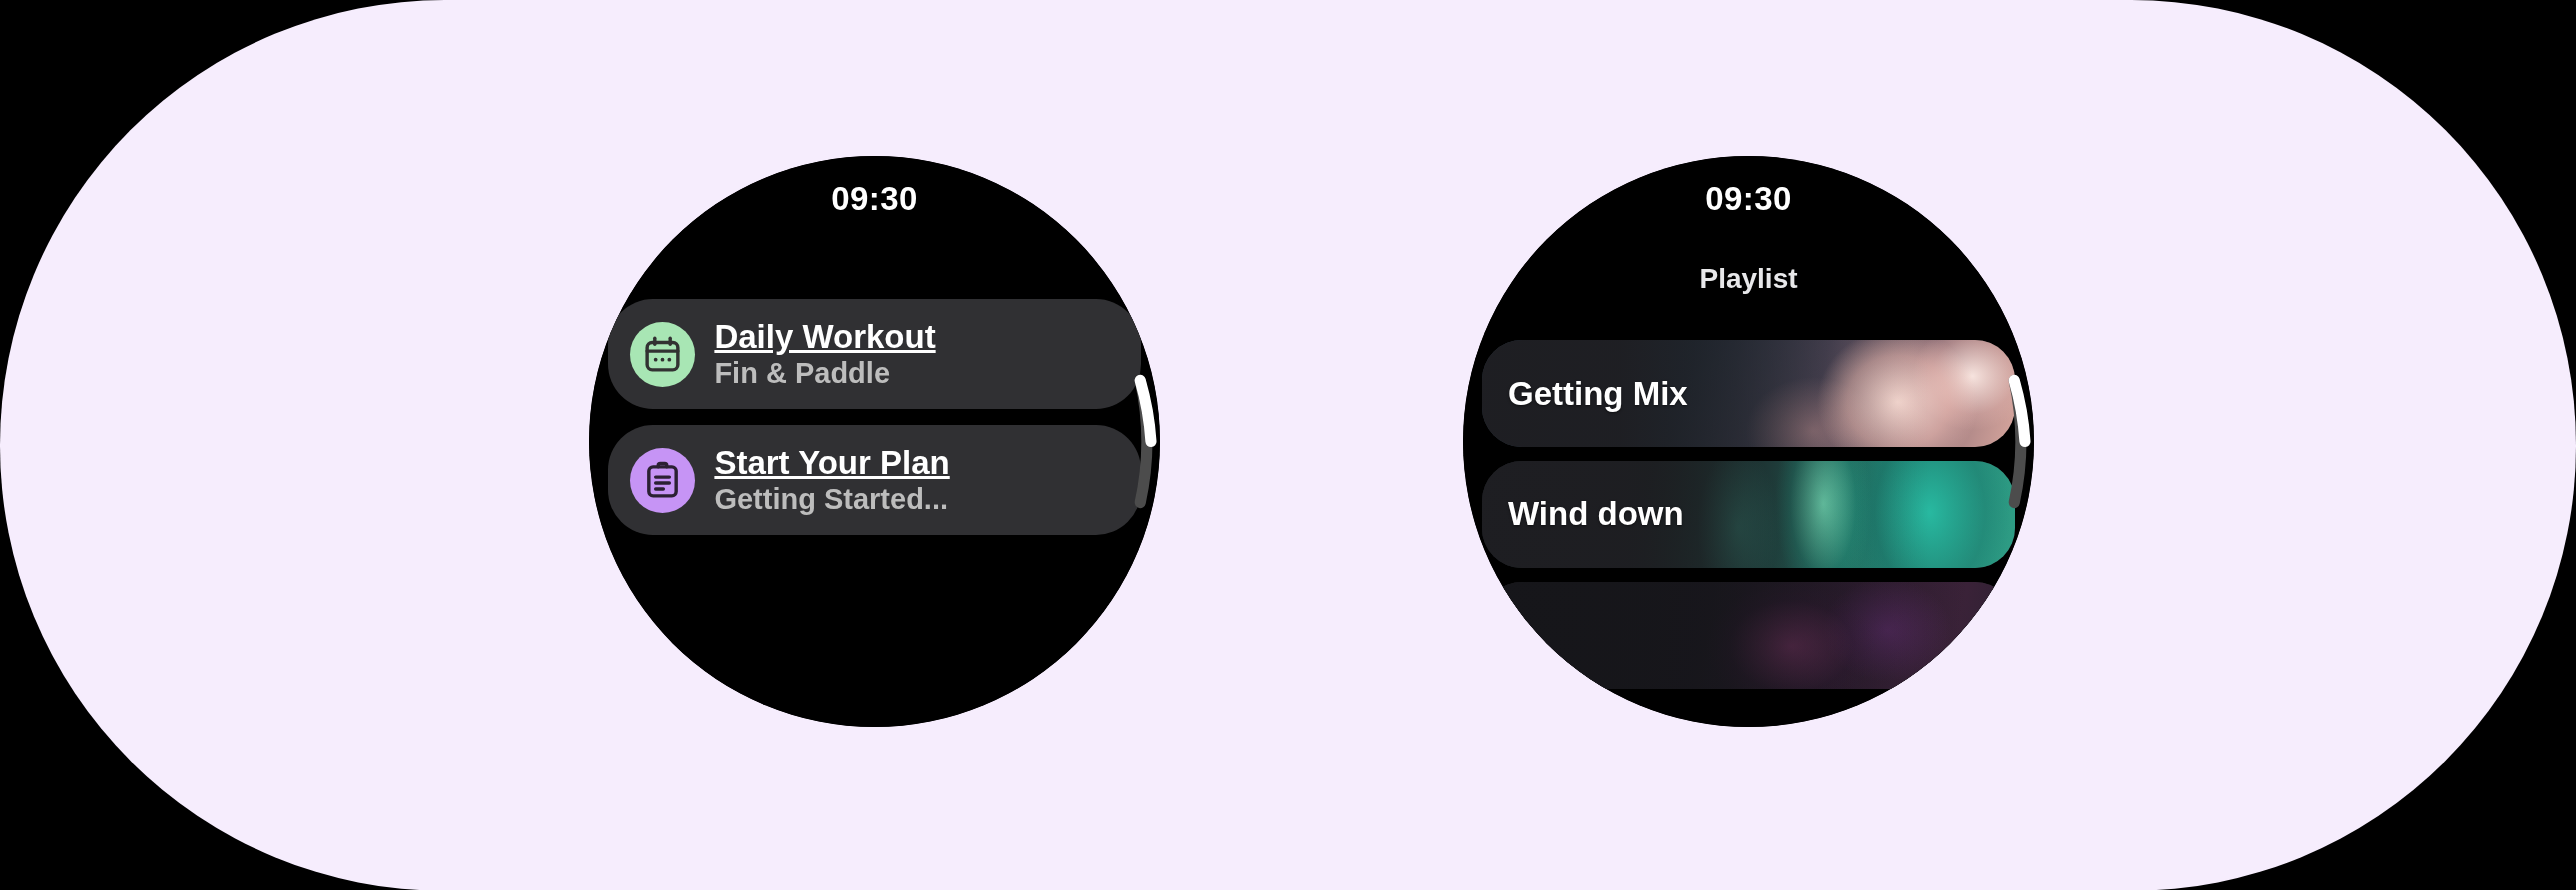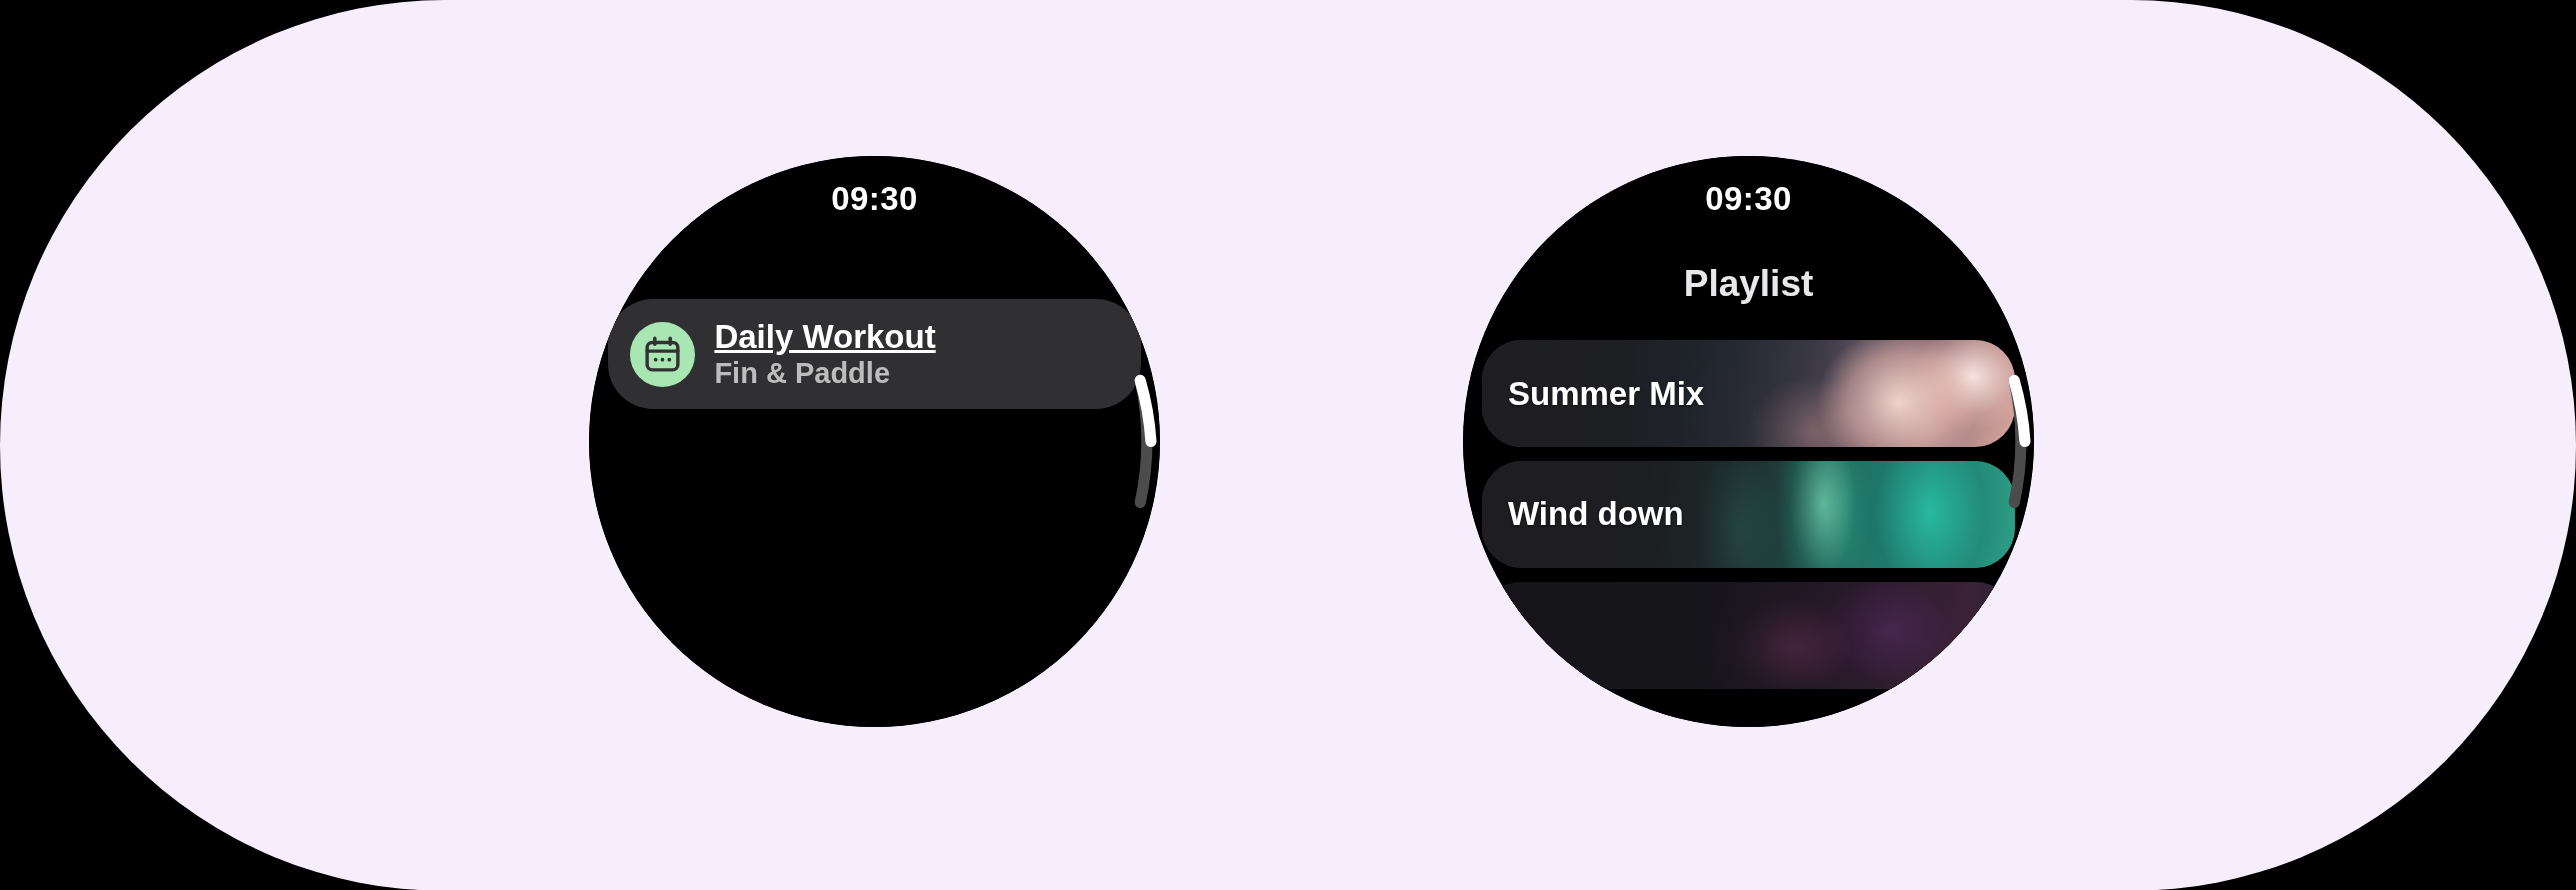--- a/index.html
+++ b/index.html
@@ -61,21 +61,21 @@
     letter-spacing: 0.4px;
   }
 
   .screen-title {
     position: absolute;
     top: 107px;
     left: 0;
     right: 0;
     text-align: center;
     color: #E8E8EA;
-    font-size: 37px;
+    font-size: 28px;
     font-weight: 700;
   }
 
   
   .list {
     position: absolute;
     left: 19px;
     right: 19px;
     top: 143px;
     display: flex;
@@ -246,20 +246,35 @@
               <circle cx="12" cy="15" r="1.1" fill="#323232" stroke="none"></circle>
               <circle cx="16" cy="15" r="1.1" fill="#323232" stroke="none"></circle>
             </svg>
           </div>
           <div class="card-text">
             <div class="card-title">Daily Workout</div>
             <div class="card-sub">Fin &amp; Paddle</div>
           </div>
         </div>
 
+        <div class="card">
+          <div class="card-icon icon-purple">
+            <svg viewBox="0 0 24 24" fill="none" stroke="#2B2033" stroke-width="2" stroke-linecap="round" stroke-linejoin="round">
+              <rect x="4" y="4" width="16" height="17" rx="2.5"></rect>
+              <path d="M9.5 4 V3.2 A1.2 1.2 0 0 1 10.7 2 h2.6 A1.2 1.2 0 0 1 14.5 3.2 V4"></path>
+              <line x1="8" y1="10" x2="16" y2="10"></line>
+              <line x1="8" y1="13.5" x2="16" y2="13.5"></line>
+              <line x1="8" y1="17" x2="12.5" y2="17"></line>
+            </svg>
+          </div>
+          <div class="card-text">
+            <div class="card-title">Start Your Plan</div>
+            <div class="card-sub">Getting Started...</div>
+          </div>
+        </div>
 
 
       </div>
 
       <div class="scrollbar">
         <svg viewBox="0 0 664 664" preserveAspectRatio="none">
           <path class="sb-track" d="M 641 261 A 332 332 0 0 1 641 403"></path>
           <path class="sb-thumb" d="M 641 261 A 332 332 0 0 1 653.5 332"></path>
         </svg>
       </div>
@@ -272,21 +287,21 @@
 
       <div class="statusbar">09:30</div>
 
       <div class="screen-title">Playlist</div>
 
       <div class="tiles">
 
         <div class="tile">
           <div class="tile-art art-clouds"></div>
           <div class="tile-scrim"></div>
-          <div class="tile-label">Summer Mix</div>
+          <div class="tile-label">Getting Mix</div>
         </div>
 
         <div class="tile">
           <div class="tile-art art-aurora"></div>
           <div class="tile-scrim"></div>
           <div class="tile-label">Wind down</div>
         </div>
 
         <div class="tile tile-nebula">
           <div class="tile-art art-nebula"></div>

